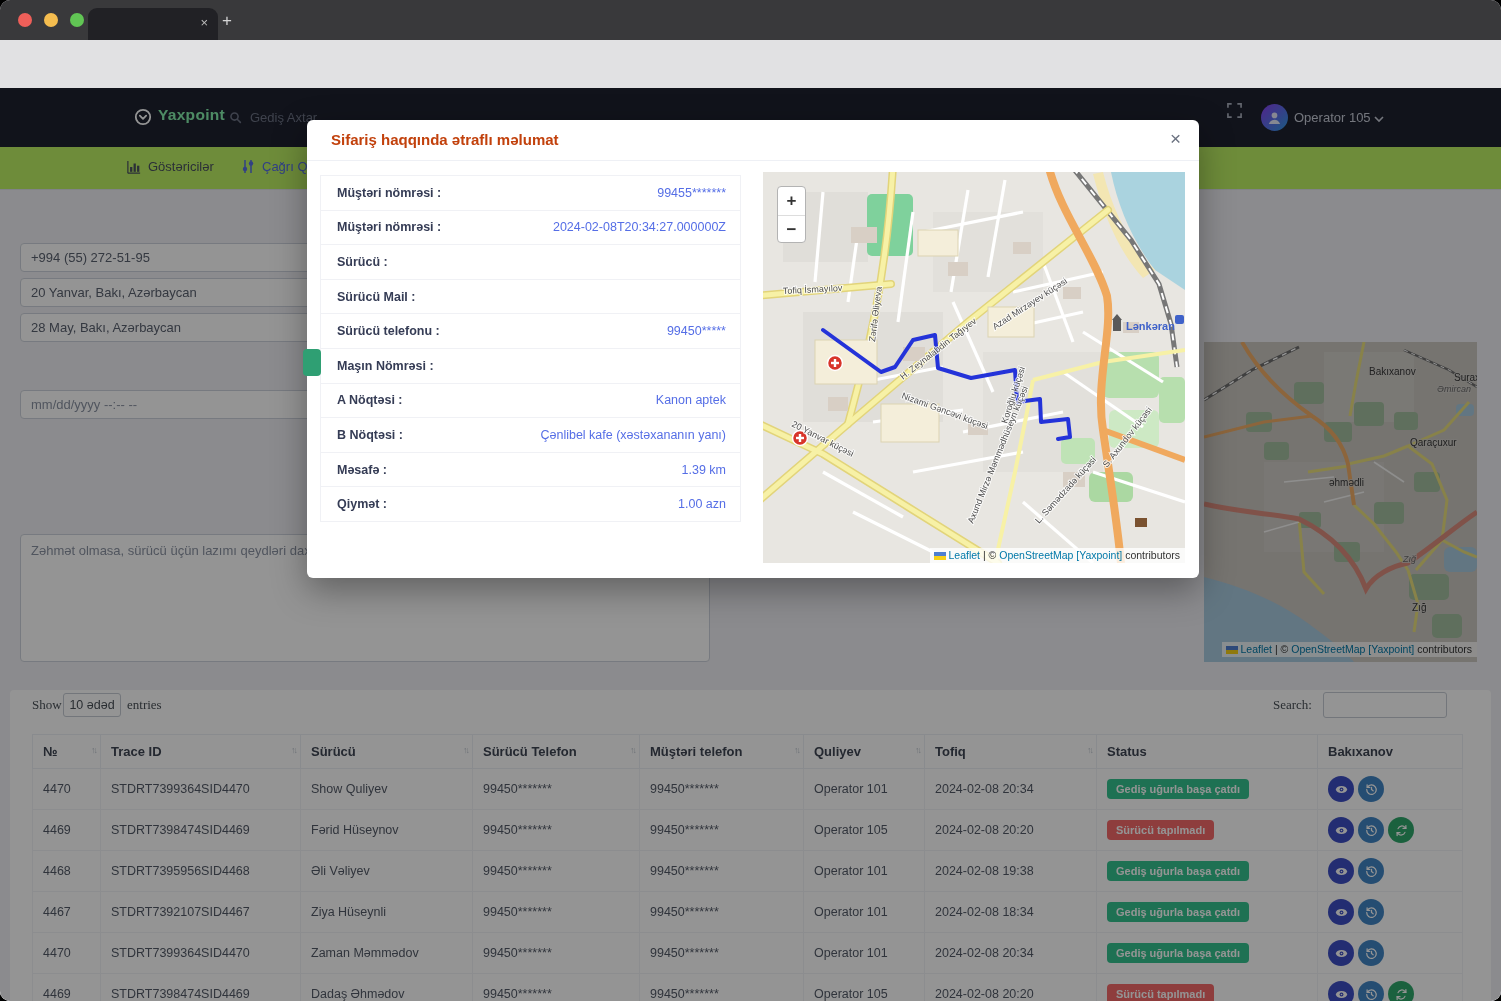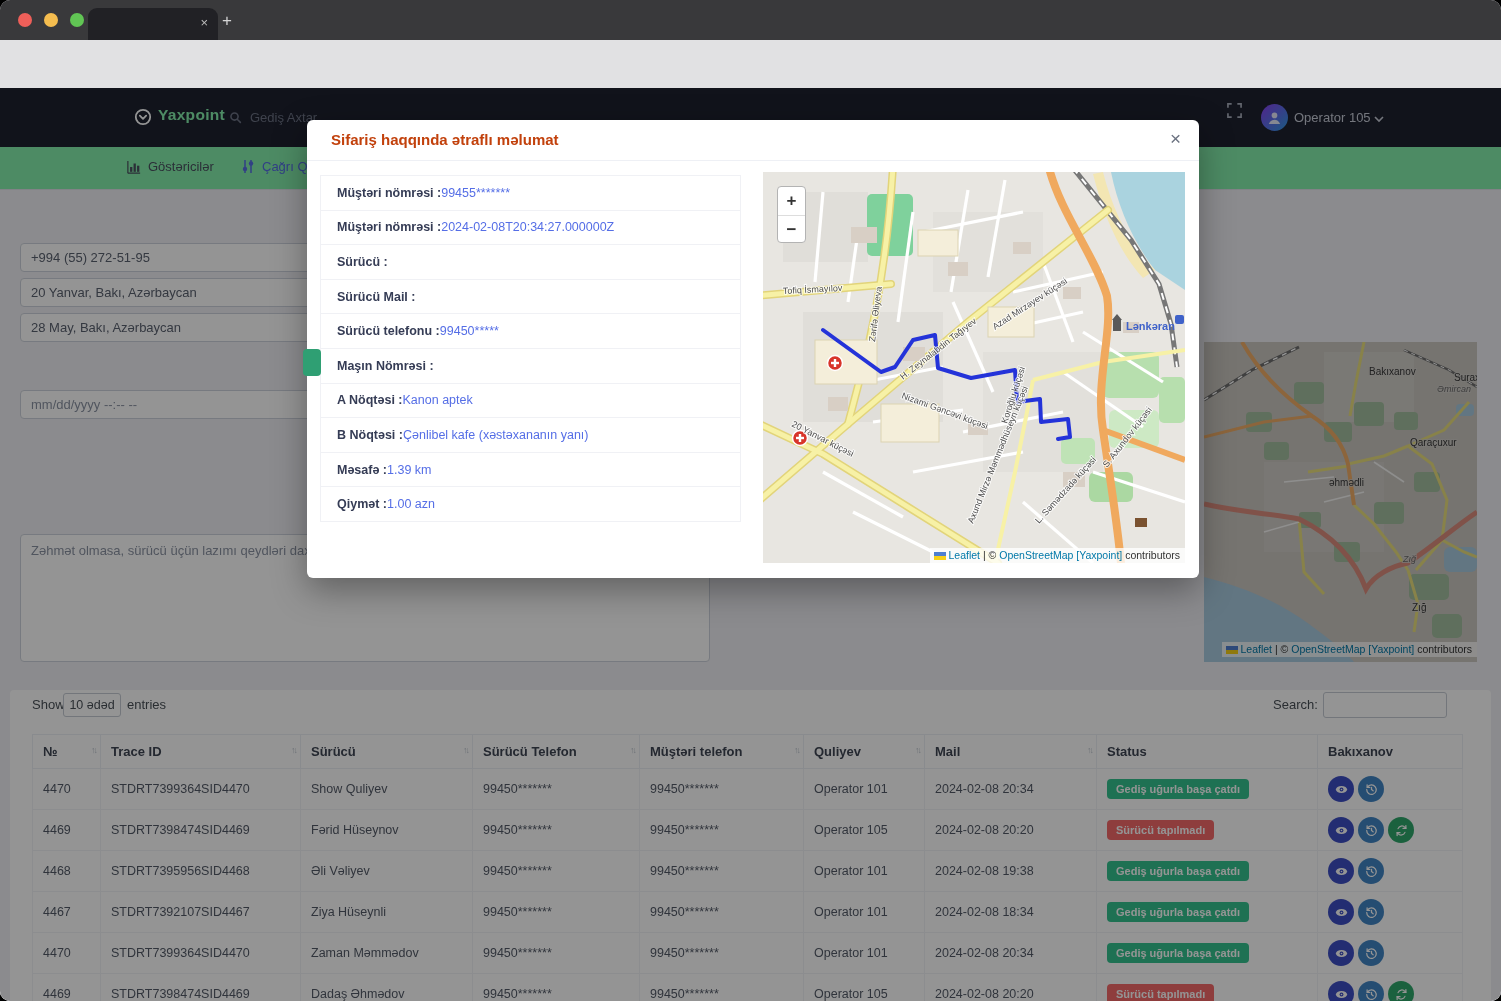--- a/index.html
+++ b/index.html
@@ -15,30 +15,30 @@
   .navbtn{position:absolute;top:52px;width:24px;height:24px;color:#3c3c3f;}
   .urlbar{position:absolute;left:115px;top:51px;width:1271px;height:27px;background:#2e2f32;border-radius:14px;border:none;color:#ddd;padding-left:34px;font-size:13px;outline:none;}
   .urlmag{position:absolute;left:126px;top:58px;width:14px;height:14px;}
   
   .page{position:absolute;left:0;top:88px;width:1501px;height:913px;background:#f0f0f4;overflow:hidden;}
   .navbar{position:absolute;left:0;top:0;width:100%;height:59px;background:#1e2230;}
   .brand{position:absolute;left:135px;top:18px;color:#86efac;font-size:15.5px;font-weight:bold;letter-spacing:.3px;}
   .nav-search-txt{position:absolute;left:250px;top:22px;color:#6d7385;font-size:13px;}
   .nav-user{position:absolute;left:1294px;top:22px;color:#c8ccd8;font-size:13px;}
   .avatar{position:absolute;left:1261px;top:16px;width:27px;height:27px;border-radius:50%;background:linear-gradient(135deg,#8a3ff2,#2f9be0);}
-  .tabstrip{position:absolute;left:0;top:59px;width:100%;height:43px;background:#86efac;border-bottom:1px solid #dfe2e8;}
+  .tabstrip{position:absolute;left:0;top:59px;width:100%;height:43px;background:#bef264;border-bottom:1px solid #dfe2e8;}
   .tabitem{position:absolute;top:12px;font-size:13px;display:flex;gap:7px;align-items:center;}
   .content{position:absolute;left:0;top:102px;width:100%;height:811px;background:#f0f0f4;}
   .finput{position:absolute;left:20px;width:690px;height:29px;background:#fff;border:1px solid #ced3dc;border-radius:4px;font-size:13px;color:#5b6270;padding:0 10px;outline:none;}
   .ftextarea{position:absolute;left:20px;top:344px;width:690px;height:128px;background:#fff;border:1px solid #ced3dc;border-radius:4px;font-size:13px;color:#5b6270;padding:8px 10px;resize:none;outline:none;}
   .ftextarea::placeholder,.finput::placeholder{color:#8b93a3;opacity:1;}
   
   .card{position:absolute;left:10px;top:500px;width:1481px;height:413px;background:#fff;border-radius:4px;}
   .lenbox{position:absolute;left:53px;top:3px;width:58px;height:24px;border:1px solid #c6cbd4;border-radius:3px;font-size:12.5px;color:#495057;text-align:center;line-height:22px;background:#fff;}
-  .ctl{position:absolute;font-size:13px;color:#495057;top:7px;}
+  .ctl{position:absolute;font-size:13px;color:#495057;top:7px;font-family:Liberation Serif, serif;}
   .searchin{position:absolute;left:1313px;top:2px;width:124px;height:26px;border:1px solid #c6cbd4;border-radius:3px;outline:none;background:#fff;}
   table.dt{position:absolute;left:22px;top:44px;width:1430px;border-collapse:collapse;table-layout:fixed;}
   table.dt th{height:34px;font-size:13px;color:#3f4654;font-weight:bold;text-align:left;padding:0 6px 0 10px;border:1px solid #edf0f5;border-left:none;position:relative;}
   table.dt th:first-child{border-left:1px solid #edf0f5;}
   table.dt td{height:41px;font-size:12.5px;color:#545b68;padding:0 6px 0 10px;border:1px solid #f1f3f7;border-left:none;overflow:hidden;white-space:nowrap;}
   table.dt td:first-child{border-left:1px solid #f1f3f7;}
   .sort{position:absolute;right:4px;top:10px;font-size:9px;color:#bfc6cf;letter-spacing:-2px;}
   .badge{display:inline-block;padding:4px 9px;border-radius:4px;color:#fff;font-size:11px;font-weight:bold;}
   .badge.success{background:#34c38f;}
   .badge.danger{background:#f46a6a;}
@@ -47,21 +47,21 @@
   .abtn.view{background:#3d4ec5;}
   .abtn.history{background:#4186c5;}
   .abtn.retry{background:#2fa86b;}
   
   .backdrop{position:absolute;left:0;top:0;width:100%;height:100%;background:rgba(0,0,0,.42);z-index:40;}
   .modal{position:absolute;left:307px;top:32px;width:892px;height:458px;background:#fff;border-radius:6px;box-shadow:0 12px 34px rgba(0,0,0,.35);z-index:50;}
   .mhead{position:absolute;left:0;top:0;width:100%;height:41px;border-bottom:1px solid #eef0f5;}
   .mtitle{position:absolute;left:24px;top:11px;font-size:15px;font-weight:bold;color:#c2410c;}
   .mclose{position:absolute;right:18px;top:8px;font-size:19px;color:#6b7280;cursor:default;}
   .fields{position:absolute;left:13px;top:55px;width:421px;height:347px;border:1px solid #f0f1f5;display:flex;flex-direction:column;}
-  .frow{flex:1;display:flex;align-items:center;justify-content:flex-start;border-bottom:1px solid #f0f1f5;padding:0 14px 0 16px;}
+  .frow{flex:1;display:flex;align-items:center;justify-content:space-between;border-bottom:1px solid #f0f1f5;padding:0 14px 0 16px;}
   .frow:last-child{border-bottom:none;}
   .flabel{font-size:12.5px;font-weight:bold;color:#353c55;}
   .fvalue{font-size:12.5px;color:#556ee6;text-align:right;}
   
   .mapbox{position:absolute;overflow:hidden;background:#e8e6e1;}
   .zoomctl{position:absolute;left:14px;top:14px;width:29px;height:57px;background:#fff;border:1px solid #b3b3b3;border-radius:4px;z-index:5;}
   .zoomctl .zi,.zoomctl .zo{position:absolute;left:0;width:100%;text-align:center;font-size:17px;font-weight:bold;color:#333;height:28px;line-height:28px;}
   .zoomctl .zo{top:28px;border-top:1px solid #ddd;}
   .attrib{position:absolute;right:0;bottom:0;background:rgba(255,255,255,.78);font-size:10.5px;color:#333;padding:1px 5px 2px 4px;white-space:nowrap;z-index:5;}
   .attrib .lnk{color:#0078a8;}
@@ -246,21 +246,21 @@
               <col style="width:145px">
           </colgroup>
           <thead>
               <tr>
                 <th><span>№</span><span class="sort">↑↓</span></th>
                 <th><span>Trace ID</span><span class="sort">↑↓</span></th>
                 <th><span>Sürücü</span><span class="sort">↑↓</span></th>
                 <th><span>Sürücü Telefon</span><span class="sort">↑↓</span></th>
                 <th><span>Müştəri telefon</span><span class="sort">↑↓</span></th>
                 <th><span>Quliyev</span><span class="sort">↑↓</span></th>
-                <th><span>Mail</span><span class="sort">↑↓</span></th>
+                <th><span>Tofiq</span><span class="sort">↑↓</span></th>
                 <th><span>Status</span></th>
                 <th><span>Bakıxanov</span></th>
               </tr>
             </thead>
           <tbody>
               <tr>
                 <td>4470</td>
                 <td>STDRT7399364SID4470</td>
                 <td>Show Quliyev</td>
                 <td>99450*******</td>

